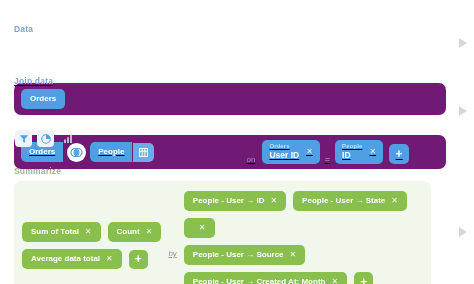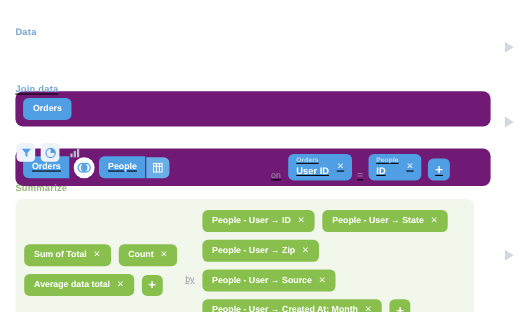--- a/index.html
+++ b/index.html
@@ -386,21 +386,20 @@
             <span>People - User → ID</span>
             <span class="chip-x">✕</span>
           </span>
           <span class="chip chip-green chip-pad">
             <span>People - User → State</span>
             <span class="chip-x">✕</span>
           </span>
         </div>
         <div class="breakout-row">
           <span class="chip chip-green chip-pad">
-            <span>People - User → Zip</span>
             <span class="chip-x">✕</span>
           </span>
         </div>
         <div class="breakout-row">
           <span class="chip chip-green chip-pad">
             <span>People - User → Source</span>
             <span class="chip-x">✕</span>
           </span>
         </div>
         <div class="breakout-row">

